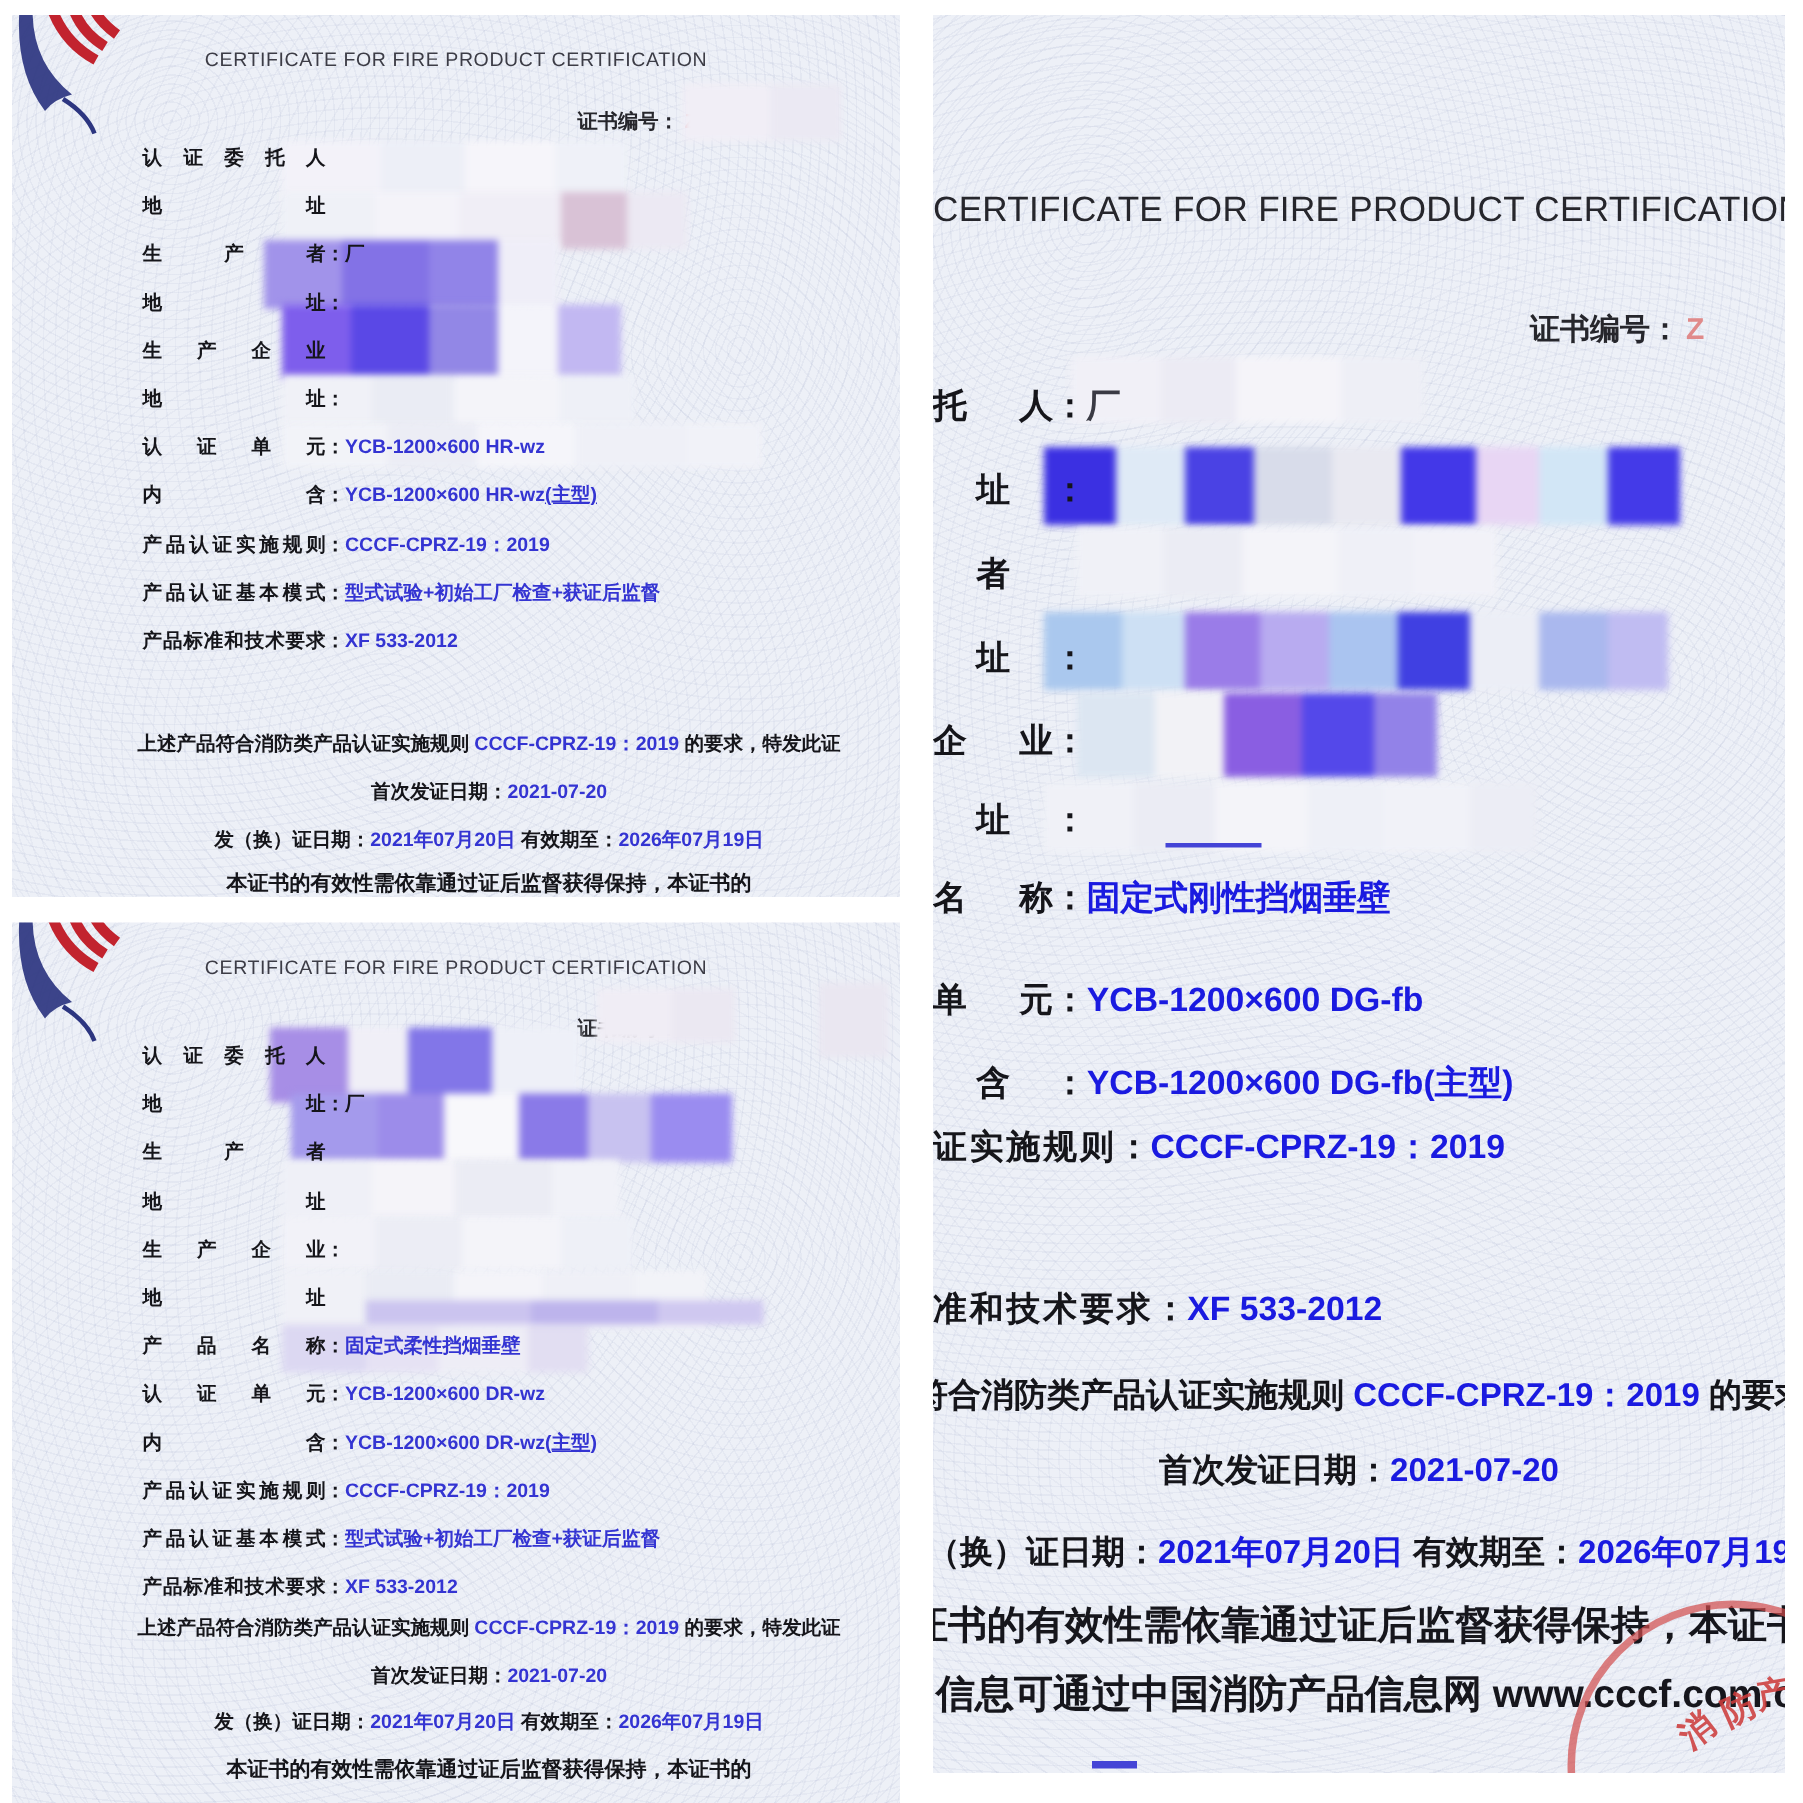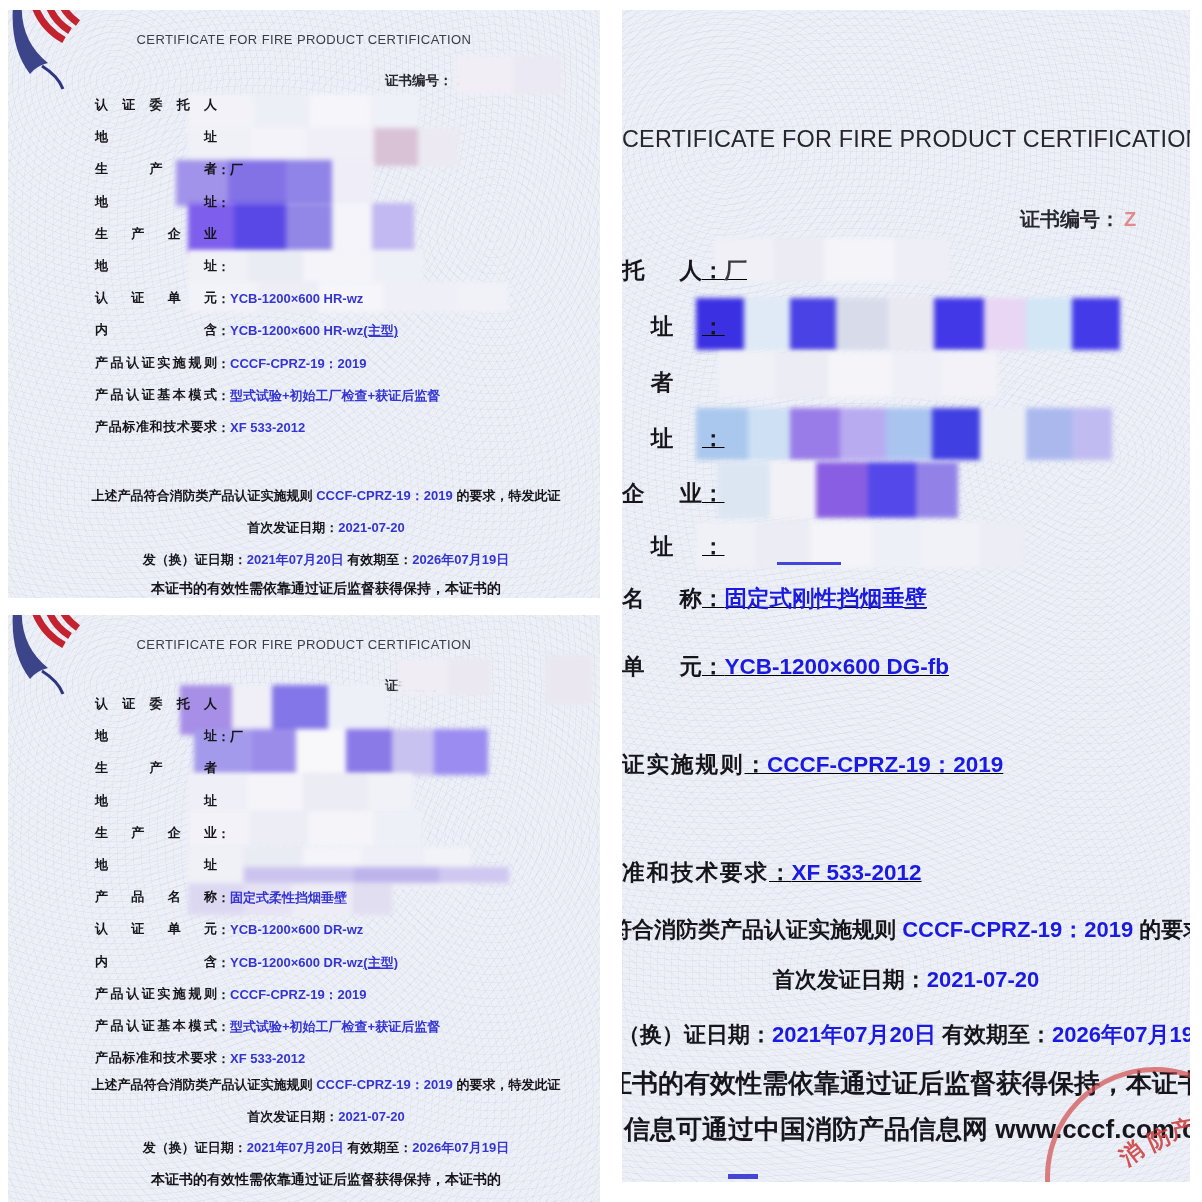--- a/index.html
+++ b/index.html
@@ -26,21 +26,21 @@
   .cline{position:absolute;width:100%;text-align:center;font-size:13px;font-weight:bold;color:#15151a;white-space:nowrap;margin-left:22px;}
   .blue{color:#3434d2;}
   #cert1 .st{top:477px;} #cert1 .fi{top:509px;} #cert1 .re{top:541px;} #cert1 .bn{top:570px;}
   #cert2 .st{top:461px;} #cert2 .fi{top:493px;} #cert2 .re{top:524px;} #cert2 .bn{top:556px;}
   .bn{font-size:14px;}
   
   .t3{position:absolute;top:48px;width:100%;text-align:center;font-size:40px;font-weight:bold;letter-spacing:13px;text-indent:13px;color:#16161c;}
   .enh3{position:absolute;top:116px;left:0px;white-space:nowrap;font-size:23.4px;color:#26262c;letter-spacing:.2px;}
   .certno3{position:absolute;top:196px;left:398px;font-size:20px;font-weight:bold;color:#26262c;white-space:nowrap;}
   .certno3 .rz{color:#e08a8a;margin-left:4px;}
-  .r3{position:absolute;left:0;white-space:nowrap;height:42px;text-decoration:underline;}
+  .r3{position:absolute;left:0;white-space:nowrap;height:42px;}
   .lab3{display:inline-block;width:80px;font-size:22.5px;font-weight:bold;color:#15151a;text-align:justify;text-align-last:justify;vertical-align:top;}
   .lab3.c{text-align:center;text-align-last:center;}
   .lab3.w{width:auto;letter-spacing:2px;}
   .sep3{font-size:22.5px;font-weight:bold;color:#15151a;}
   .val3{font-size:22.5px;font-weight:bold;color:#1a1ae0;}
   .st3{position:absolute;top:905px;left:-12px;white-space:nowrap;font-size:22px;font-weight:bold;color:#15151a;}
   .fi3{position:absolute;top:955px;width:100%;text-align:center;white-space:nowrap;font-size:22px;font-weight:bold;color:#15151a;}
   .re3{position:absolute;top:1010px;left:-4px;white-space:nowrap;font-size:22px;font-weight:bold;color:#15151a;}
   .n13{position:absolute;top:1056px;left:-16px;white-space:nowrap;font-size:26px;font-weight:bold;color:#16161c;}
   .n23{position:absolute;top:1102px;left:2px;white-space:nowrap;font-size:26px;font-weight:bold;color:#16161c;}
@@ -275,20 +275,21 @@
   <div class="strip" style="left:106px;top:1164px;width:30px;height:5px"></div>
 
   <div class="r3" style="top:245px"><span class="lab3">托人</span><span class="sep3">：</span><span class="val3" style="color:#3a3a44">厂</span></div>
   <div class="r3" style="top:301px"><span class="lab3 c">址</span><span class="sep3">：</span><span class="val3"></span></div>
   <div class="r3" style="top:357px"><span class="lab3 c">者</span><span class="sep3"></span><span class="val3"></span></div>
   <div class="r3" style="top:413px"><span class="lab3 c">址</span><span class="sep3">：</span><span class="val3"></span></div>
   <div class="r3" style="top:468px"><span class="lab3">企业</span><span class="sep3">：</span><span class="val3"></span></div>
   <div class="r3" style="top:521px"><span class="lab3 c">址</span><span class="sep3">：</span><span class="val3"></span></div>
   <div class="r3" style="top:573px"><span class="lab3">名称</span><span class="sep3">：</span><span class="val3">固定式刚性挡烟垂壁</span></div>
   <div class="r3" style="top:641px"><span class="lab3">单元</span><span class="sep3">：</span><span class="val3">YCB-1200×600 DG-fb</span></div>
+  <div class="r3" style="top:696px"><span class="lab3 c">含</span><span class="sep3">：</span><span class="val3">YCB-1200×600 DG-fb(主型)</span></div>
   <div class="r3" style="top:739px"><span class="lab3 w">证实施规则</span><span class="sep3">：</span><span class="val3">CCCF-CPRZ-19：2019</span></div>
   <div class="r3" style="top:847px"><span class="lab3 w">准和技术要求</span><span class="sep3">：</span><span class="val3">XF 533-2012</span></div>
 
   <div class="st3"><span>符合消防类产品认证实施规则 </span><span style="color:#1a1ae0">CCCF-CPRZ-19：2019</span><span> 的要求，</span></div>
   <div class="fi3"><span>首次发证日期：</span><span style="color:#1a1ae0">2021-07-20</span></div>
   <div class="re3"><span>（换）证日期：</span><span style="color:#1a1ae0">2021年07月20日</span><span> 有效期至：</span><span style="color:#1a1ae0">2026年07月19日</span></div>
   <div class="n13">证书的有效性需依靠通过证后监督获得保持，本证书</div>
   <div class="n23"><span>信息可通过中国消防产品信息网 </span><span>www.cccf.com.cn</span></div>
 
   <div class="starc"></div>

